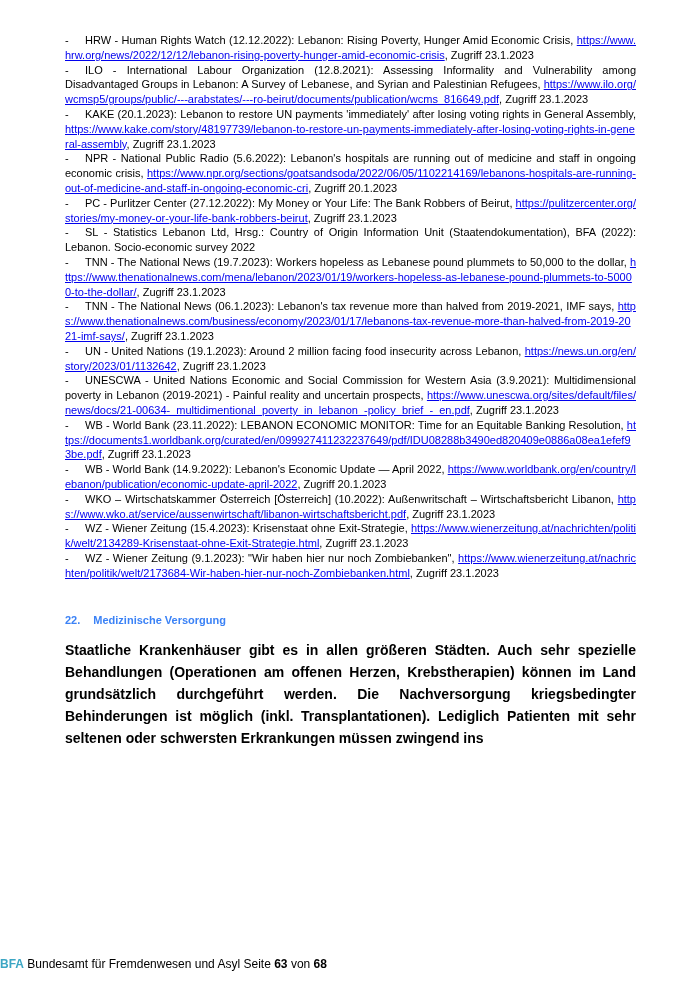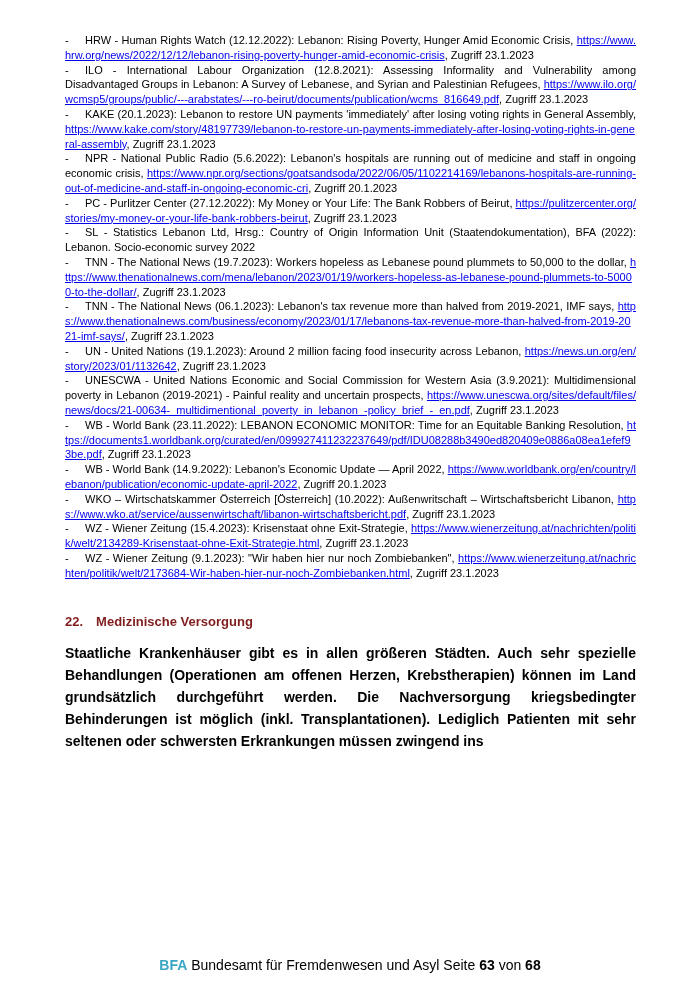--- a/index.html
+++ b/index.html
@@ -23,40 +23,40 @@
   .dash { display: inline-block; width: 20px; }
   .refs a.link {
     color: #0101ee;
     text-decoration: underline;
     word-break: break-all;
     cursor: pointer;
   }
 
   .heading {
     margin-top: 34px;
-    font-size: 13px;
+    font-size: 11px;
     font-weight: bold;
-    color: #7f1d1d;
+    color: #3b82f6;
   }
   .sec-num { margin-right: 13px; }
 
   .para {
     margin: 13px 0 0 0;
     font-size: 14px;
     line-height: 22px;
     text-align: justify;
     font-weight: bold;
   }
 
   .footer {
     position: absolute;
     left: 0; top: 957px;
     width: 100%;
-    text-align: center;
-    font-size: 14px;
+    text-align: left;
+    font-size: 12px;
     color: #000000;
   }
   .footer .brand { color: #3ba6c4; font-weight: bold; }
   .footer .b { font-weight: bold; }
 </style>
 </head>
 <body>
 
 <div class="page">
 

